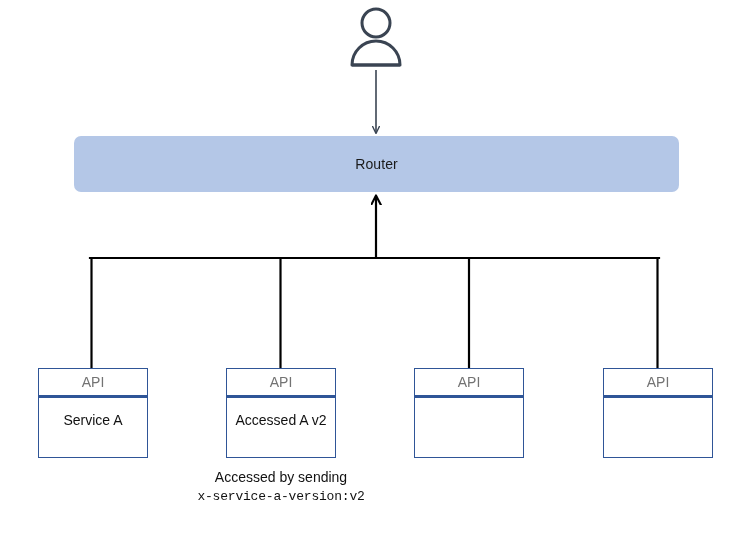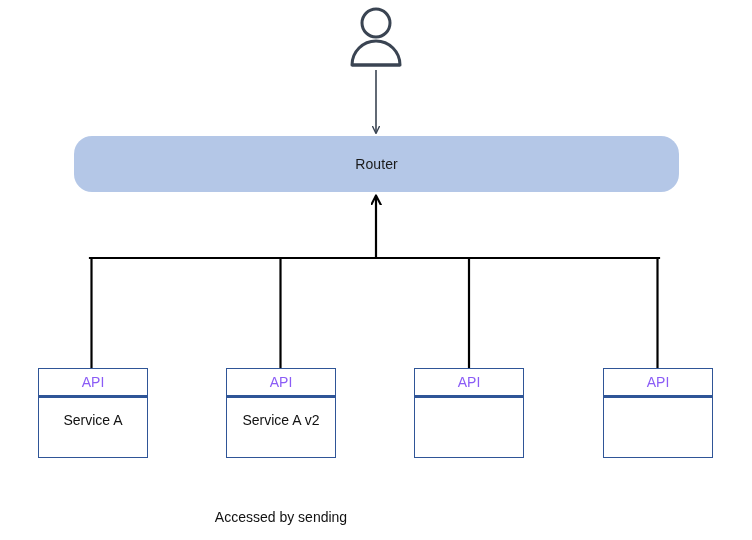--- a/index.html
+++ b/index.html
@@ -32,21 +32,21 @@
     height: 62px;
   }
   
   .router {
     position: absolute;
     left: 74px;
     top: 136px;
     width: 605px;
     height: 56px;
     background: #b4c7e7;
-    border-radius: 18px;
+    border-radius: 7px;
     display: flex;
     align-items: center;
     justify-content: center;
     text-align: center;
   }
   .router-label {
     font-size: 14px;
     color: #1a1a1a;
     letter-spacing: 0.1px;
   }
@@ -67,21 +67,21 @@
   .api-head {
     height: 29px;
     border-bottom: 3px solid #2f5597;
     display: flex;
     align-items: center;
     justify-content: center;
     box-sizing: border-box;
   }
   .api-head-label {
     font-size: 14px;
-    color: #8b5cf6;
+    color: #737373;
   }
   .api-body {
     height: 58px;
     display: flex;
     align-items: center;
     justify-content: center;
     box-sizing: border-box;
     padding-bottom: 14px;
   }
   .api-body-label {
@@ -94,21 +94,20 @@
     left: 181px;
     top: 468px;
     width: 200px;
     text-align: center;
     line-height: 19px;
   }
   .caption-line {
     font-size: 14px;
     color: #111111;
     display: block;
-    margin-top: 40px;
   }
   .caption-line.mono {
     font-family: "Liberation Mono", "DejaVu Sans Mono", monospace;
     font-size: 13px;
     letter-spacing: -0.2px;
   }
 </style>
 </head>
 <body>
 
@@ -155,33 +154,34 @@
     <div class="api-body">
       <span class="api-body-label">Service A</span>
     </div>
   </div>
 
   <div class="api-node n2">
     <div class="api-head">
       <span class="api-head-label">API</span>
     </div>
     <div class="api-body">
-      <span class="api-body-label">Service A v2</span>
+      <span class="api-body-label">Accessed A v2</span>
     </div>
   </div>
 
   <div class="api-node n3">
     <div class="api-head">
       <span class="api-head-label">API</span>
     </div>
   </div>
 
   <div class="api-node n4">
     <div class="api-head">
       <span class="api-head-label">API</span>
     </div>
   </div>
 
   <div class="caption">
     <span class="caption-line">Accessed by sending</span>
+    <span class="caption-line mono">x-service-a-version:v2</span>
   </div>
 
 </div>
 
 </body></html>

